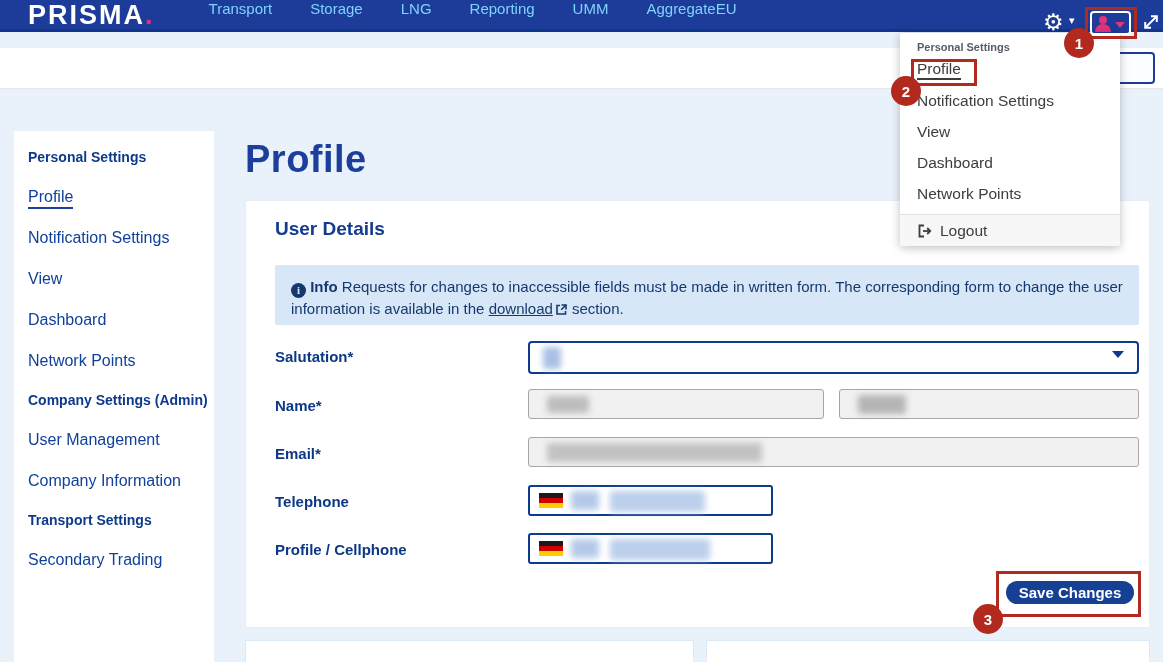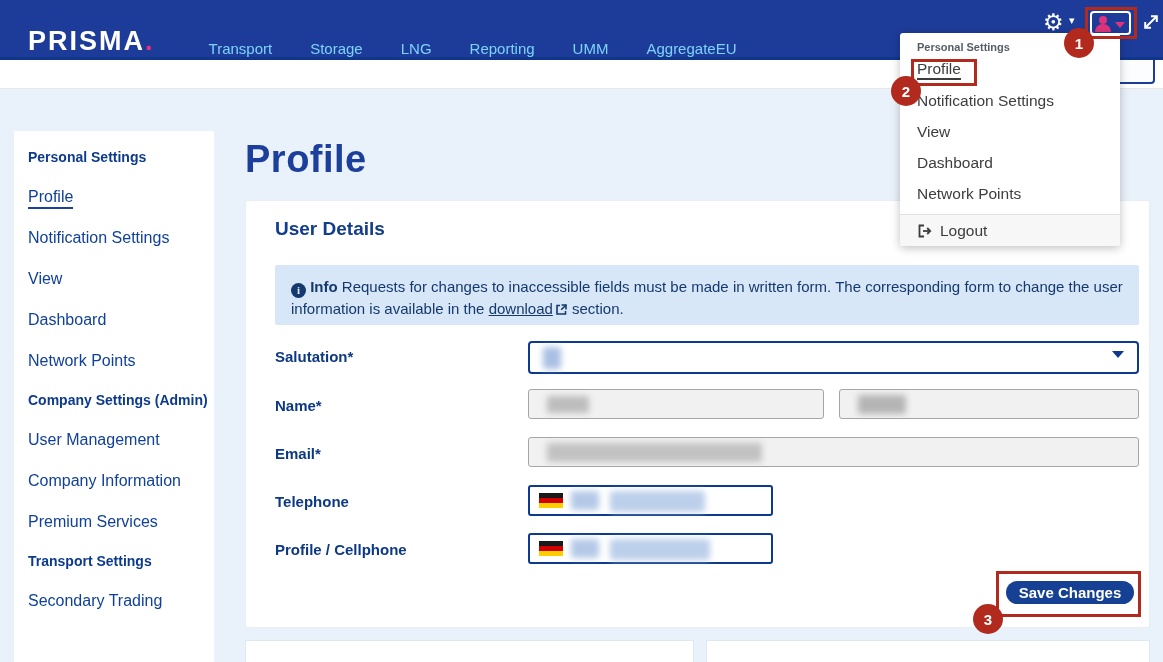--- a/index.html
+++ b/index.html
@@ -5,23 +5,23 @@
   * { margin:0; padding:0; box-sizing:border-box; }
   html,body { width:1163px; height:662px; }
   body {
     position:relative; overflow:hidden;
     background:#e9f1fa;
     font-family:"Liberation Sans", sans-serif;
     color:#0d3884;
   }
   
   .navbar {
-    position:absolute; left:0; top:0; width:1163px; height:60px;
+    position:absolute; left:0; top:0; width:1163px; height:32px;
     background:#1d3c99; border-bottom:3px solid #10368c; z-index:10;
-    display:flex; align-items:flex-end;
+    display:flex; align-items:flex-start;
   }
   .brand { margin-left:28px; font-size:27px; font-weight:bold; color:#ffffff; letter-spacing:2px; }
   .brand .dot { color:#ec2e7d; }
   .nav-links { display:flex; margin-left:54px; gap:38px; }
   .nav-link { color:#7dd3fc; font-size:15px; font-weight:500; cursor:pointer; white-space:nowrap; }
   .gear { position:absolute; left:1043px; top:9px; color:#ffffff; font-size:23px; line-height:26px; }
   .gear-caret { position:absolute; left:1069px; top:14px; color:#ffffff; font-size:11px; }
   .user-badge {
     position:absolute; left:1090px; top:11px; width:41px; height:24px;
     border:2px solid #ffffff; border-radius:4px; background:#1d3c99;
@@ -149,21 +149,20 @@
 <div class="sidebar">
   <div class="side-title">Personal Settings</div>
   <div class="side-item"><span class="active">Profile</span></div>
   <div class="side-item">Notification Settings</div>
   <div class="side-item">View</div>
   <div class="side-item">Dashboard</div>
   <div class="side-item">Network Points</div>
   <div class="side-title">Company Settings (Admin)</div>
   <div class="side-item">User Management</div>
   <div class="side-item">Company Information</div>
-  <div class="side-item">Premium Services</div>
   <div class="side-title">Transport Settings</div>
   <div class="side-item">Secondary Trading</div>
 </div>
 
 <div class="page-title">Profile</div>
 
 <div class="card">
   <div class="card-title">User Details</div>
 
   <div class="info-box">

